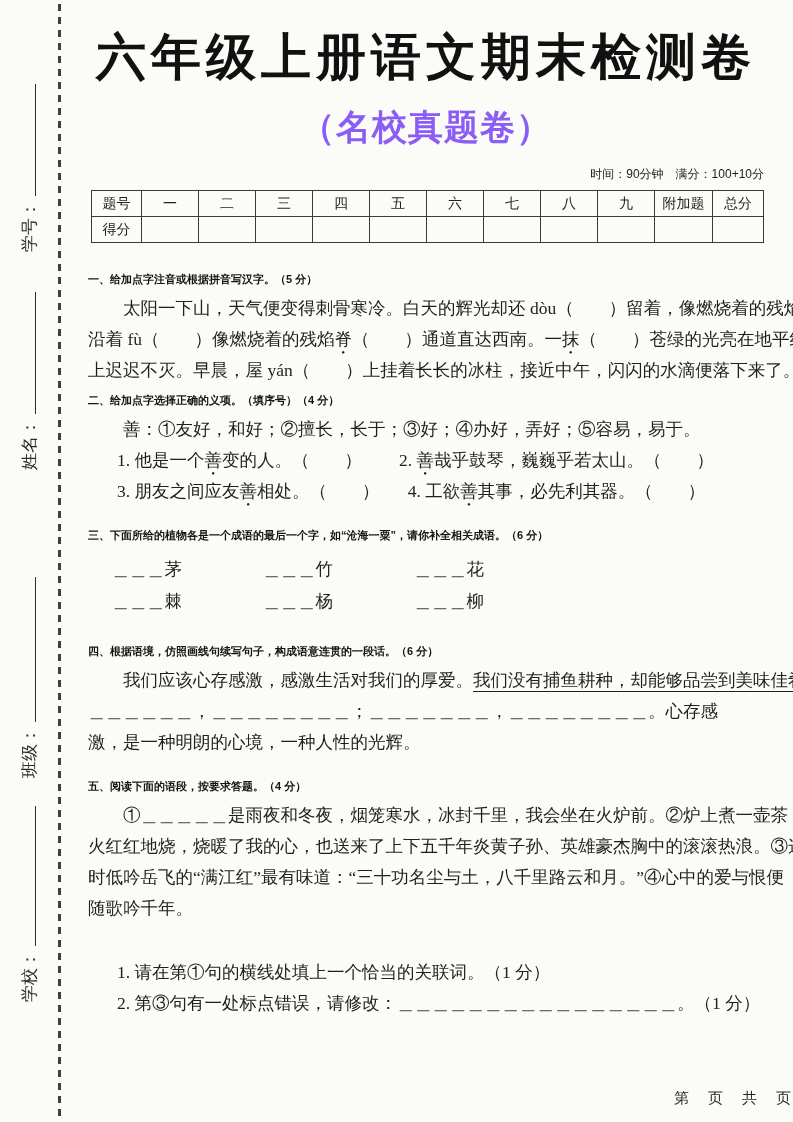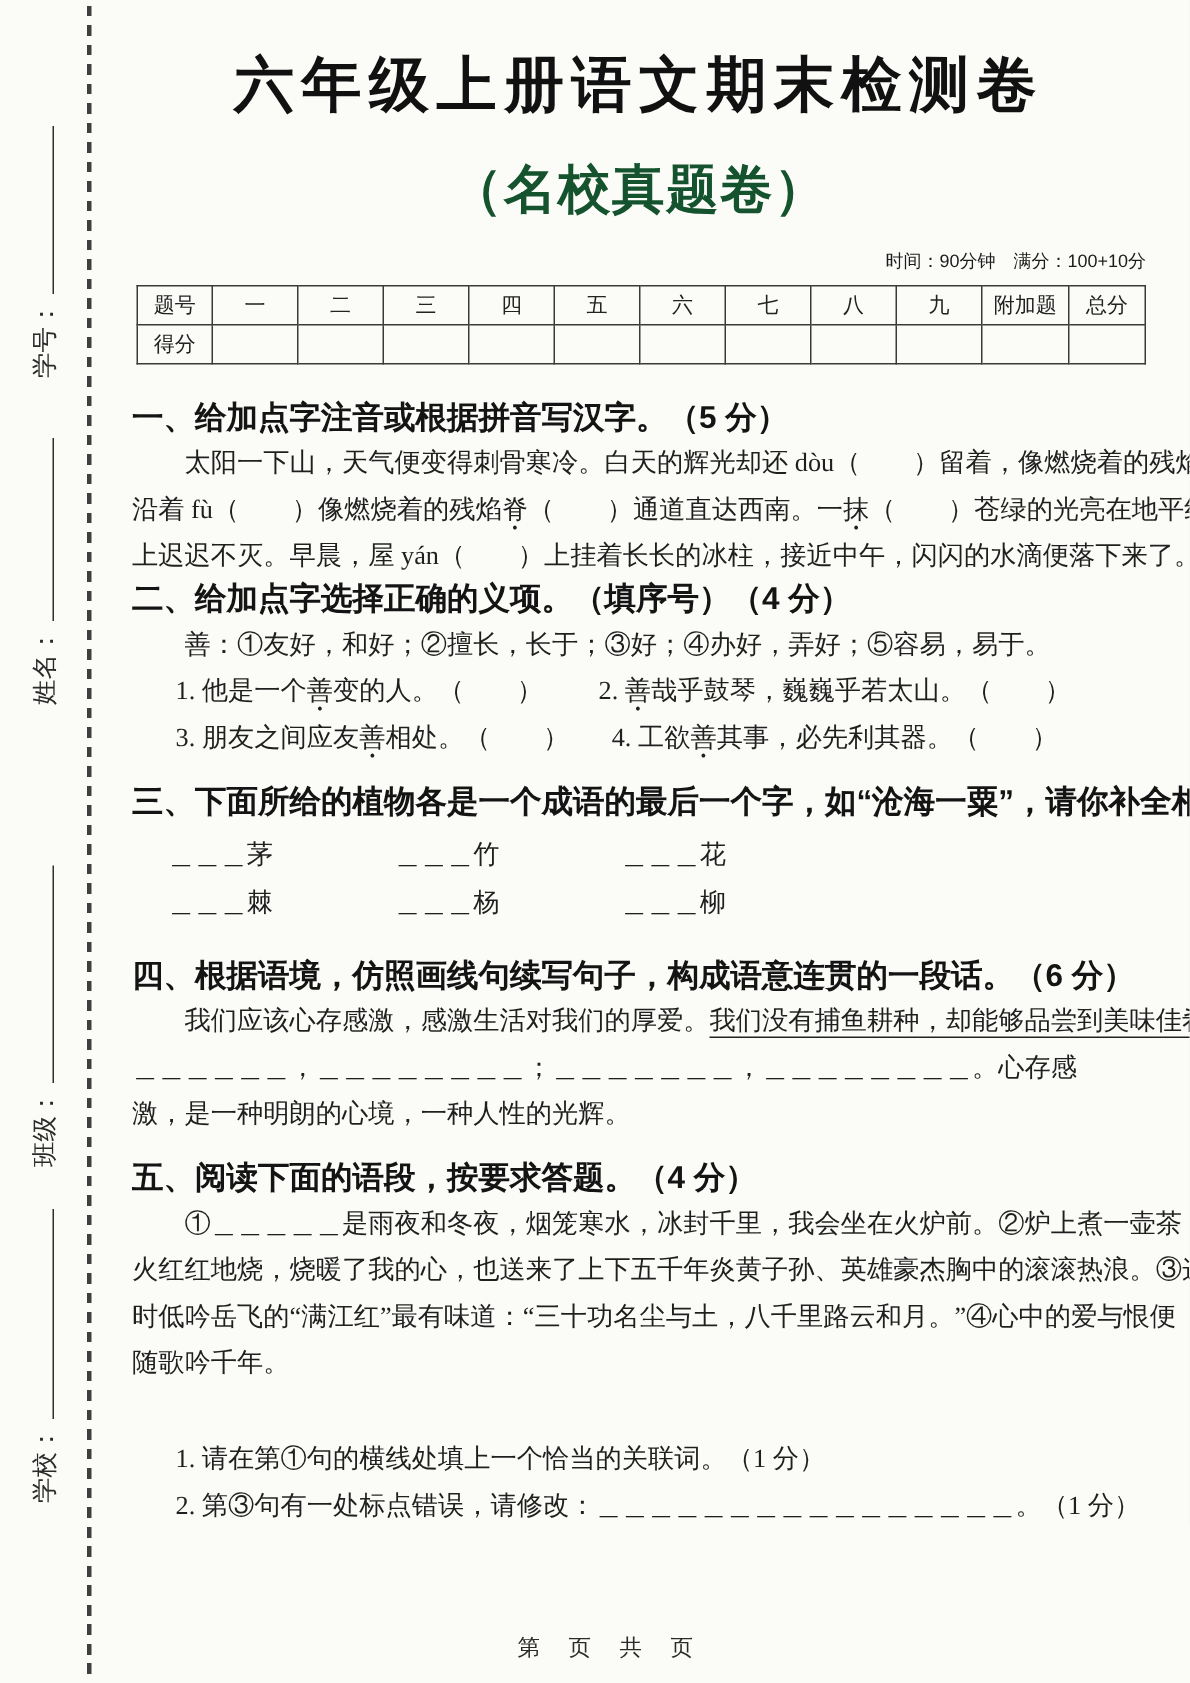--- a/index.html
+++ b/index.html
@@ -12,49 +12,49 @@
   .side-field{position:absolute;left:16px;height:26px;display:flex;align-items:center;gap:5px;
     transform:rotate(-90deg);transform-origin:0 0;white-space:nowrap;
     font-size:17px;color:#2a2a2a;font-family:"Liberation Serif","DejaVu Serif",serif;}
   .sf1{top:252px}.sf2{top:470px}.sf3{top:778px}.sf4{top:1002px}
   .side-rule{display:inline-block;height:12px;border-bottom:1.7px solid #2e2e2e;}
   .r1{width:112px}.r2{width:122px}.r3{width:145px}.r4{width:140px}
 
   
   .content{position:absolute;left:88px;top:0;width:676px;}
   .title{margin:26px 0 0;text-align:center;font-family:"Liberation Sans","DejaVu Sans",sans-serif;
-    font-weight:bold;font-size:40px;line-height:62px;letter-spacing:5px;color:#111;}
+    font-weight:bold;font-size:50px;line-height:62px;letter-spacing:5px;color:#111;}
   .subtitle{margin:16px 0 0;text-align:center;font-family:"Liberation Sans","DejaVu Sans",sans-serif;
-    font-weight:bold;font-size:35px;line-height:46px;letter-spacing:1px;color:#14532d;}
+    font-weight:bold;font-size:35px;line-height:46px;letter-spacing:1px;color:#8b5cf6;}
   .info-line{margin-top:12px;text-align:right;font-family:"Liberation Sans","DejaVu Sans",sans-serif;
     font-size:12px;line-height:24px;color:#1c1c1c;}
 
   table.score{border-collapse:collapse;table-layout:fixed;width:672px;margin:4px 0 0 3px;
     font-size:14px;color:#222;}
   table.score td{border:1.5px solid #3a3a3a;height:25px;text-align:center;padding:0;overflow:hidden;}
 
   .sec{margin-top:0;}
   .sec-heading{font-family:"Liberation Sans","DejaVu Sans",sans-serif;font-weight:bold;
-    font-size:21px;line-height:28px;color:#141414;white-space:nowrap;}
+    font-size:11px;line-height:28px;color:#141414;white-space:nowrap;}
   .pline{font-size:17.5px;line-height:31px;white-space:nowrap;color:#1f1f1f;}
 
   .m-s1{margin-top:22px}.m-s2{margin-top:0}.m-s3{margin-top:14px}
   .m-s4{margin-top:20px}.m-s5{margin-top:14px}
 
   .dot{position:relative;}
   .dot::after{content:"•";position:absolute;left:50%;bottom:-9px;transform:translateX(-50%);
     font-size:11px;line-height:11px;color:#1f1f1f;}
   .ul{border-bottom:1.4px solid #222;padding-bottom:1px;}
 
   .items-2col{display:grid;grid-template-columns:232px auto;padding-left:29px;text-align:center;}
   .blank-grid{display:grid;grid-template-columns:151px 151px auto;padding-left:24px;margin-top:4px;}
   .blank-grid .pline{line-height:32px;}
   .indent-items{padding-left:29px;margin-top:33px;}
 
-  .footer{position:absolute;left:16px;right:0;bottom:14px;text-align:center;
+  .footer{position:absolute;left:16px;right:0;bottom:14px;text-align:right;
     font-size:15px;letter-spacing:2px;color:#2b2b2b;font-family:Liberation Mono, monospace;}
 </style>
 </head>
 <body>
 
 <div class="page">
 
   <div class="binding-line"></div>
 
   <div class="side-field sf1">

